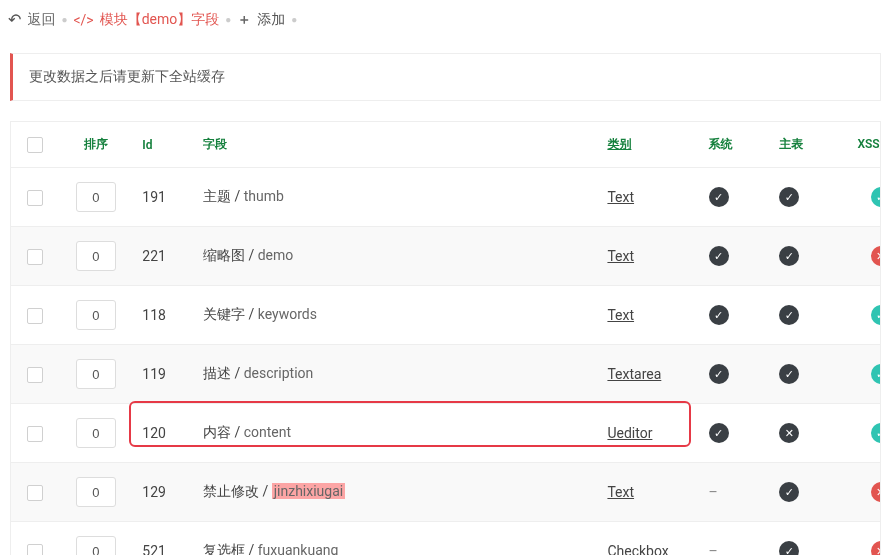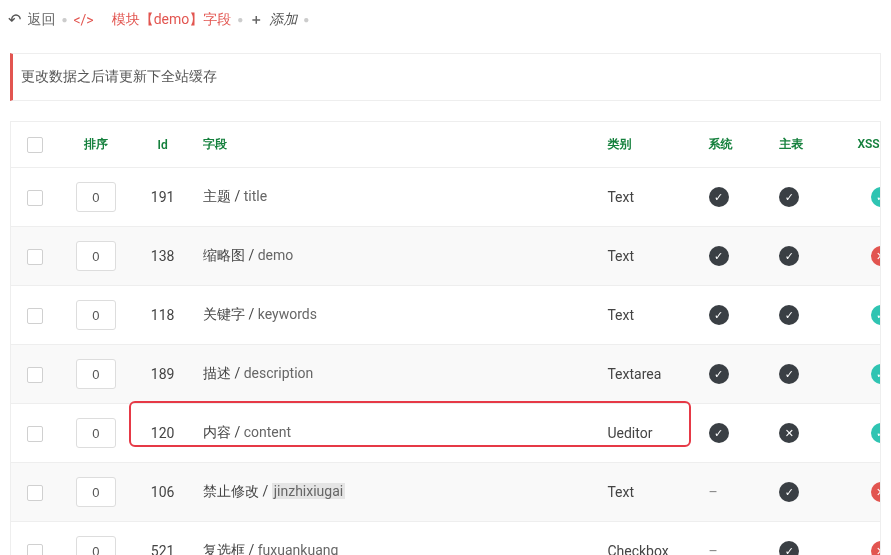--- a/index.html
+++ b/index.html
@@ -26,33 +26,31 @@
     .top-bar .sep-dot {
       color: #ccc;
       font-size: 10px;
     }
     .top-bar .tag-icon {
       color: #e25550;
       font-size: 14px;
     }
     .top-bar .breadcrumb-label {
       color: #e25550;
-      margin-left: 12px;
     }
     .top-bar .plus-icon {
       color: #666;
       font-weight: bold;
     }
     .top-bar .add-label {
       color: #555;
-      font-style: italic;
     }
     .notice-box {
       margin: 14px 10px 20px 10px;
-      padding: 14px 8px;
+      padding: 14px 16px;
       background: #fff;
       border: 1px solid #eee;
       border-left: 3px solid #e25550;
       color: #555;
       font-size: 14px;
     }
     .table-wrap {
       margin: 0 10px;
       border: 1px solid #eee;
       border-bottom: none;
@@ -73,23 +71,23 @@
     th {
       color: #15803d;
       font-weight: 600;
       font-size: 12px;
     }
     td {
       color: #444;
     }
     .col-check { width: 48px; text-align: center; }
     .col-sort { width: 72px; text-align: center; }
-    .col-id { width: 60px; text-align: center; }
+    .col-id { width: 60px; text-align: left; }
     .col-field { width: 400px; }
-    .col-type { width: 100px; }
+    .col-type { width: 100px; text-decoration: underline; }
     .col-sys { width: 70px; text-align: left; }
     .col-main { width: 70px; }
     .col-xss { width: 80px; text-align: center; }
     .checkbox {
       display: inline-block;
       width: 16px;
       height: 16px;
       border: 1px solid #d0d0d0;
       border-radius: 2px;
       background: #fff;
@@ -121,21 +119,21 @@
     .badge-red { background: #e25550; }
     .dash { color: #888; }
     .highlight-box {
       position: absolute;
       border: 2px solid #e63946;
       border-radius: 6px;
       pointer-events: none;
       z-index: 5;
     }
     .field-code { color: #666; }
-    .field-code.hl { background: #e5e5e5; padding: 0 2px; }
+    .field-code.hl { background: #fca5a5; padding: 0 2px; }
   </style>
 </head>
 <body>
 
 <div class="top-bar">
   <span class="back-icon">↶</span>
   <span>返回</span>
   <span class="sep-dot">●</span>
   <span class="tag-icon">&lt;/&gt;</span>
   <span class="breadcrumb-label">模块【demo】字段</span>
@@ -162,70 +160,70 @@
         <th class="col-sys">系统</th>
         <th class="col-main">主表</th>
         <th class="col-xss">XSS过滤</th>
       </tr>
     </thead>
     <tbody id="tbody">
         <tr>
           <td class="col-check"><span class="checkbox"></span></td>
           <td class="col-sort"><input class="sort-input" value="0" style=""></td>
           <td class="col-id">191</td>
-          <td class="col-field"><span>主题</span> / <span class="field-code">title</span></td>
+          <td class="col-field"><span>主题</span> / <span class="field-code">thumb</span></td>
           <td class="col-type">Text</td>
           <td class="col-sys"><span class="badge badge-dark">✓</span></td>
           <td class="col-main"><span class="badge badge-dark">✓</span></td>
           <td class="col-xss"><span class="badge badge-teal">✓</span></td>
         </tr>
         <tr class="row-alt">
           <td class="col-check"><span class="checkbox"></span></td>
           <td class="col-sort"><input class="sort-input" value="0" style=""></td>
-          <td class="col-id">138</td>
+          <td class="col-id">221</td>
           <td class="col-field"><span>缩略图</span> / <span class="field-code">demo</span></td>
           <td class="col-type">Text</td>
           <td class="col-sys"><span class="badge badge-dark">✓</span></td>
           <td class="col-main"><span class="badge badge-dark">✓</span></td>
           <td class="col-xss"><span class="badge badge-red">✕</span></td>
         </tr>
         <tr>
           <td class="col-check"><span class="checkbox"></span></td>
           <td class="col-sort"><input class="sort-input" value="0" style=""></td>
           <td class="col-id">118</td>
           <td class="col-field"><span>关键字</span> / <span class="field-code">keywords</span></td>
           <td class="col-type">Text</td>
           <td class="col-sys"><span class="badge badge-dark">✓</span></td>
           <td class="col-main"><span class="badge badge-dark">✓</span></td>
           <td class="col-xss"><span class="badge badge-teal">✓</span></td>
         </tr>
         <tr class="row-alt">
           <td class="col-check"><span class="checkbox"></span></td>
           <td class="col-sort"><input class="sort-input" value="0" style=""></td>
-          <td class="col-id">189</td>
+          <td class="col-id">119</td>
           <td class="col-field"><span>描述</span> / <span class="field-code">description</span></td>
           <td class="col-type">Textarea</td>
           <td class="col-sys"><span class="badge badge-dark">✓</span></td>
           <td class="col-main"><span class="badge badge-dark">✓</span></td>
           <td class="col-xss"><span class="badge badge-teal">✓</span></td>
         </tr>
         <tr>
           <td class="col-check"><span class="checkbox"></span></td>
           <td class="col-sort"><input class="sort-input" value="0" style=""></td>
           <td class="col-id">120</td>
           <td class="col-field"><span>内容</span> / <span class="field-code">content</span></td>
           <td class="col-type">Ueditor</td>
           <td class="col-sys"><span class="badge badge-dark">✓</span></td>
           <td class="col-main"><span class="badge badge-dark">✕</span></td>
           <td class="col-xss"><span class="badge badge-teal">✓</span></td>
         </tr>
         <tr class="row-alt">
           <td class="col-check"><span class="checkbox"></span></td>
           <td class="col-sort"><input class="sort-input" value="0" style=""></td>
-          <td class="col-id">106</td>
+          <td class="col-id">129</td>
           <td class="col-field"><span>禁止修改</span> / <span class="field-code hl">jinzhixiugai</span></td>
           <td class="col-type">Text</td>
           <td class="col-sys"><span class="dash">–</span></td>
           <td class="col-main"><span class="badge badge-dark">✓</span></td>
           <td class="col-xss"><span class="badge badge-red">✕</span></td>
         </tr>
         <tr>
           <td class="col-check"><span class="checkbox"></span></td>
           <td class="col-sort"><input class="sort-input" value="0" style=""></td>
           <td class="col-id">521</td>

